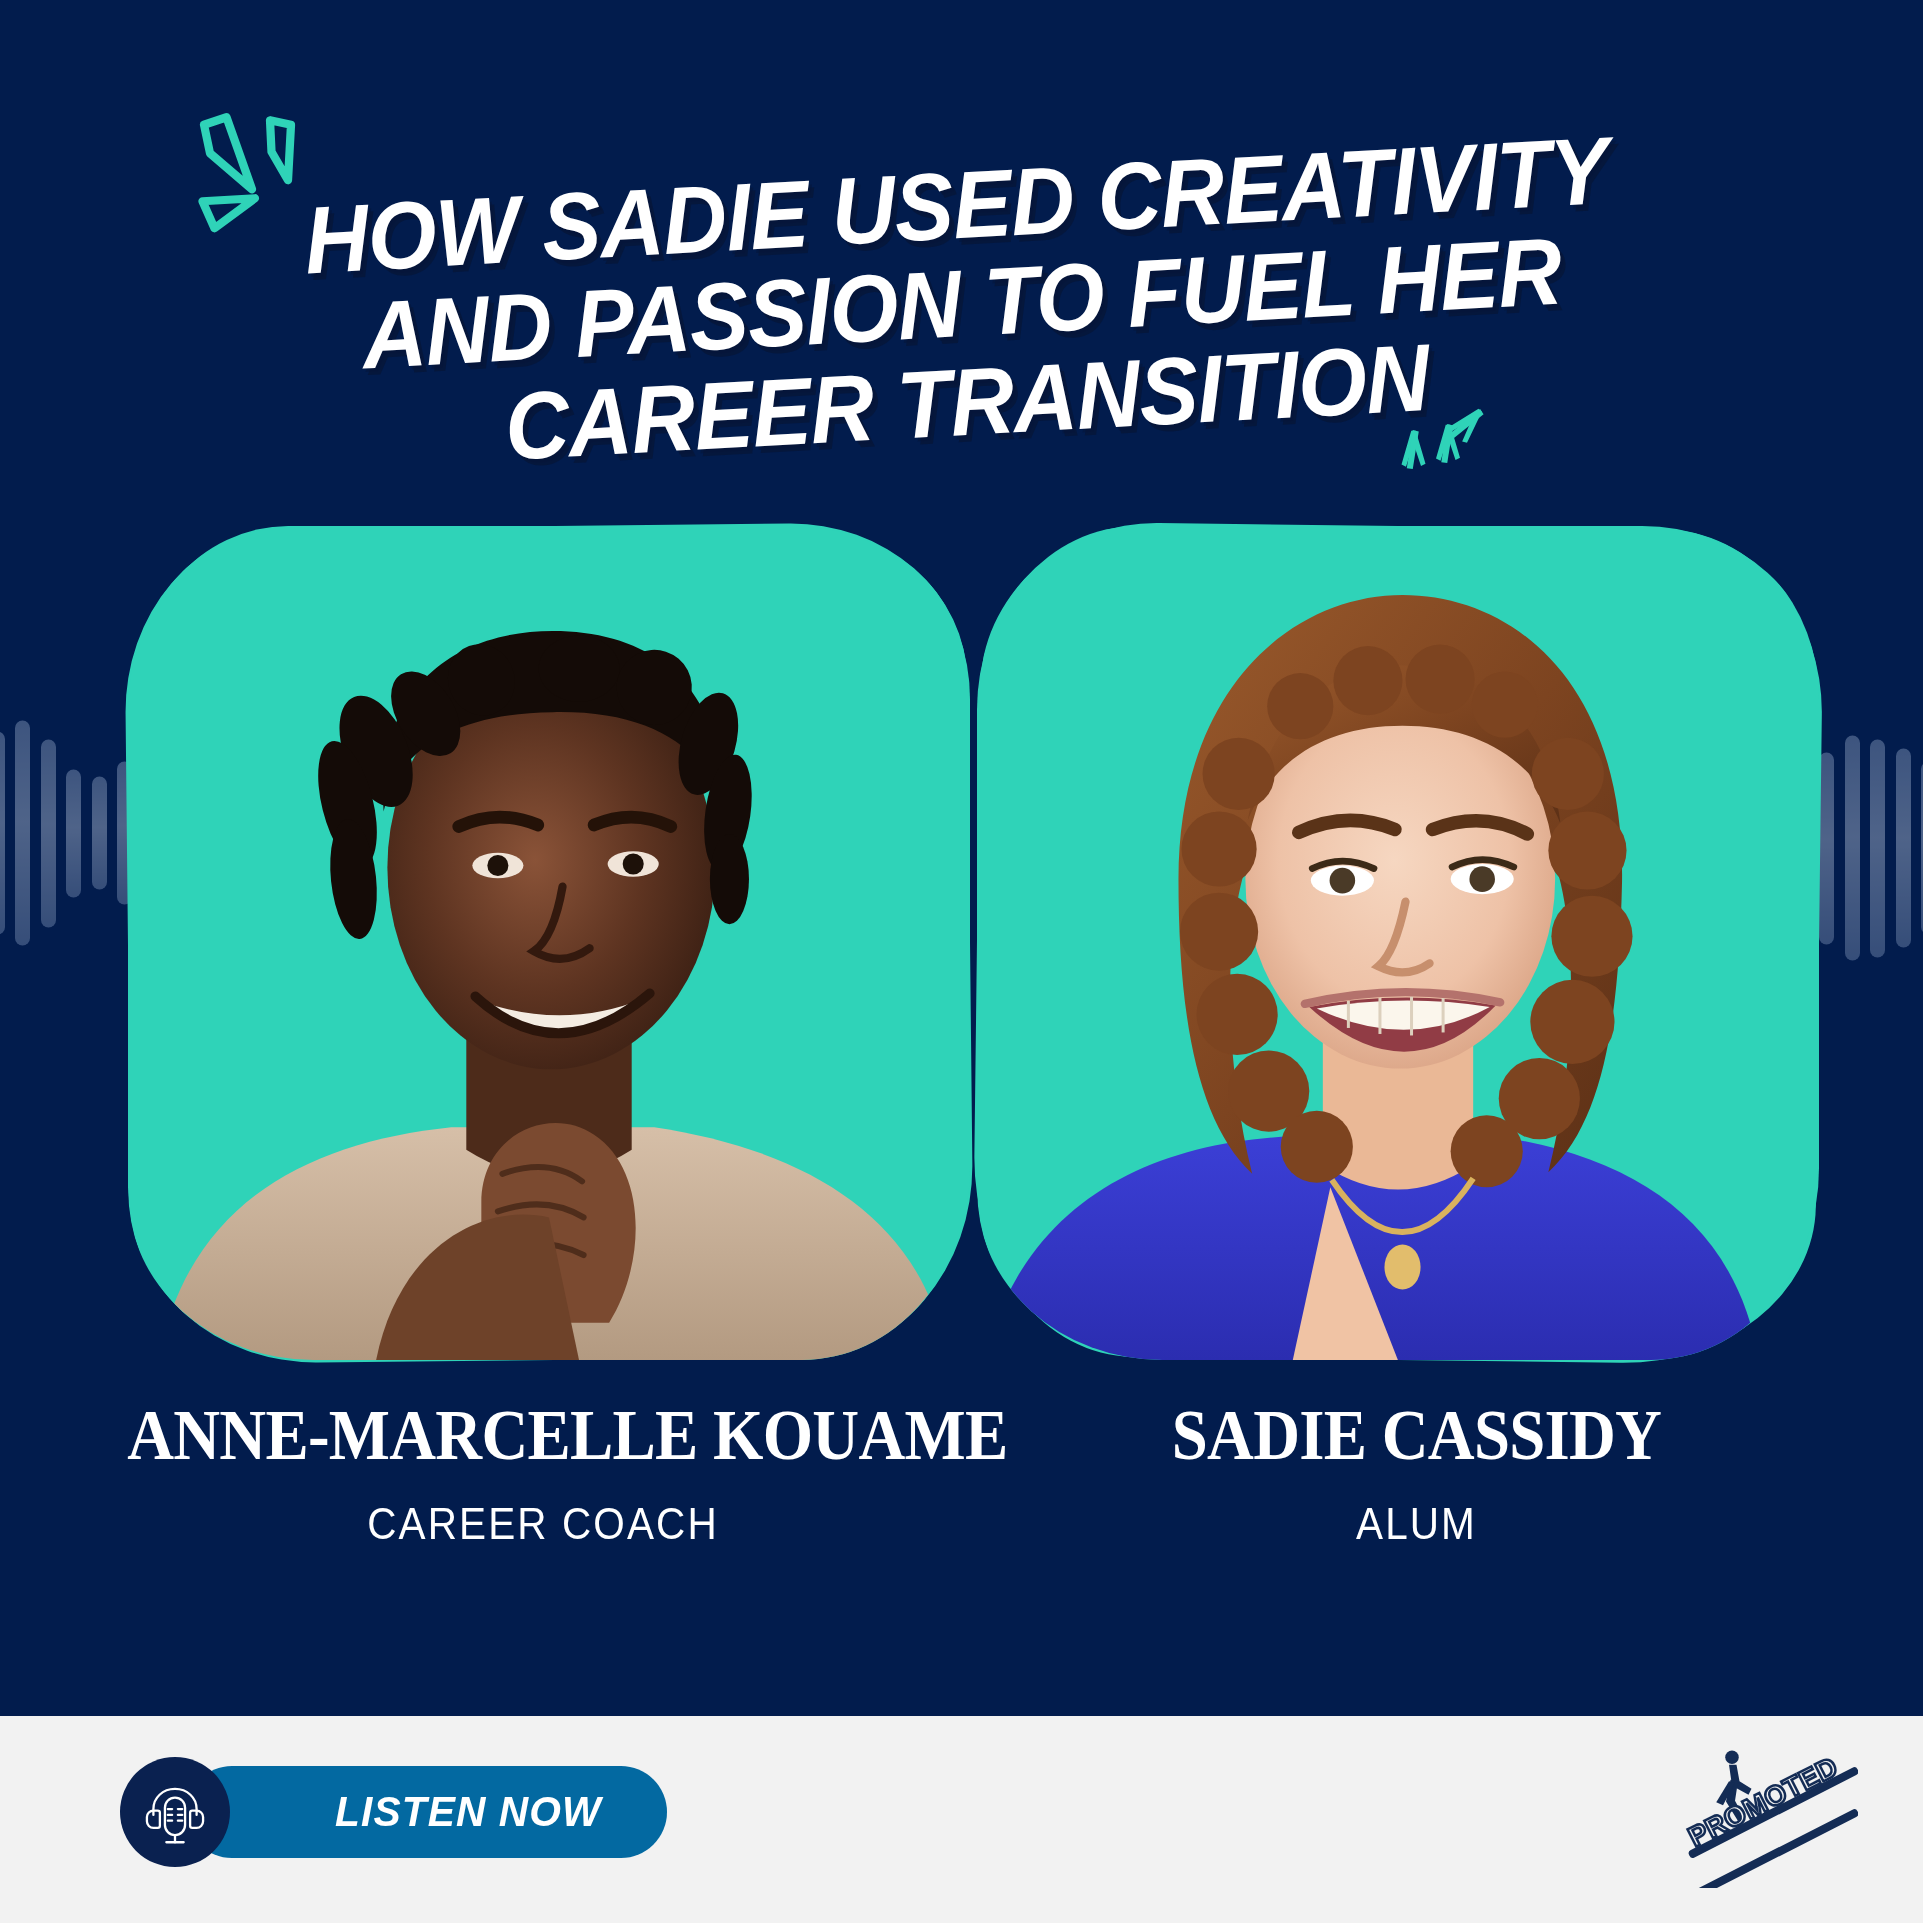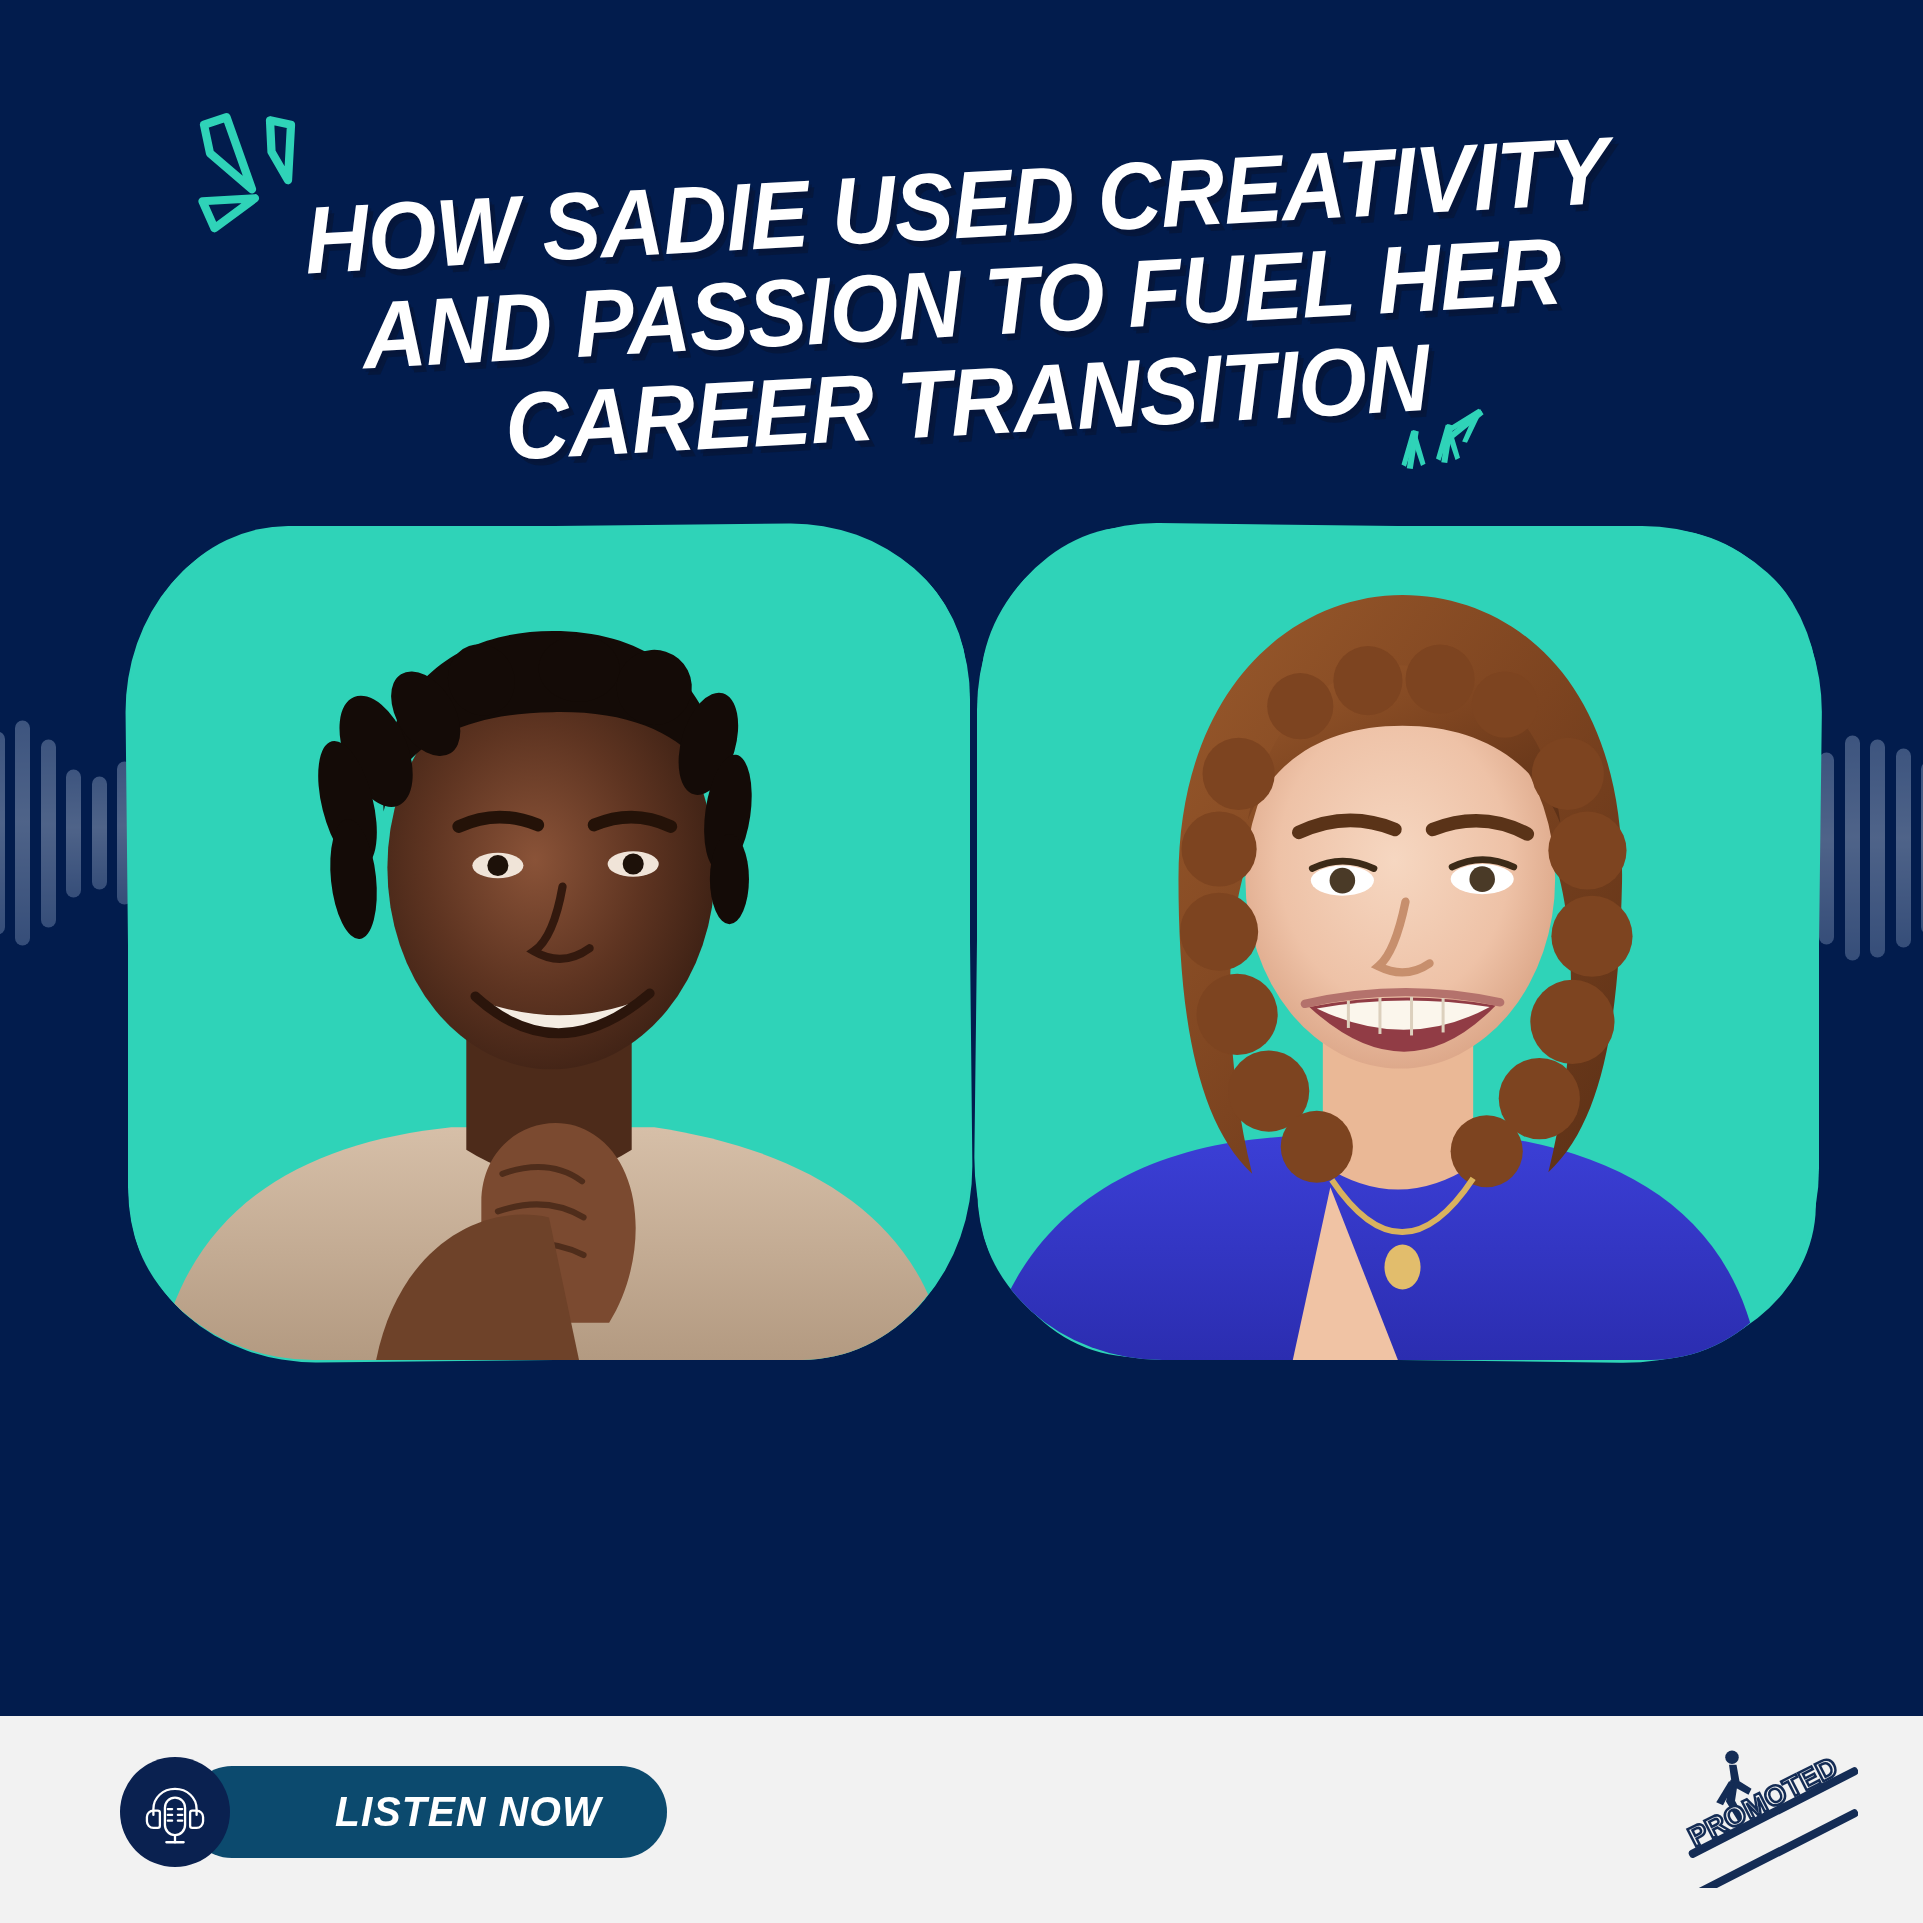--- a/index.html
+++ b/index.html
@@ -128,21 +128,21 @@
   }
 
   .listen{
     position:absolute; left:120px; top:1757px;
     display:flex; align-items:center;
     height:110px;
   }
   .listen-pill{
     position:absolute; left:66px; top:9px;
     width:481px; height:92px;
-    background:#0c4a6e;
+    background:#0369a1;
     border-radius:53px;
     display:flex; align-items:center; justify-content:center;
     padding-left:83px;
   }
   .listen-label{
     color:#FFFFFF;
     font-family:"Liberation Sans",sans-serif;
     font-weight:bold; font-style:italic;
     font-size:42px;
     letter-spacing:1.1px;
@@ -388,20 +388,30 @@
               <ellipse cx="566" cy="986" rx="24" ry="30" fill="#e2bd6c"></ellipse>
 
               <path d="M470 880 L560 1110 L420 1110 Z" fill="#f0c3a4"></path>
               <path d="M660 878 L620 1110 L760 1110 Z" fill="#f0c3a4" opacity="0"></path>
             </g>
           </svg>
         </div>
       </div>
     </div>
 
+    <div class="labels">
+      <div class="label-col label-left">
+        <div class="sp-name">ANNE-MARCELLE KOUAME</div>
+        <div class="sp-role">CAREER COACH</div>
+      </div>
+      <div class="label-col label-right">
+        <div class="sp-name">SADIE CASSIDY</div>
+        <div class="sp-role">ALUM</div>
+      </div>
+    </div>
 
   </div>
 
   <div class="bottombar"></div>
 
   <div class="listen">
     <div class="listen-pill">
       <span class="listen-label">LISTEN NOW</span>
     </div>
     <div class="mic-circle">

